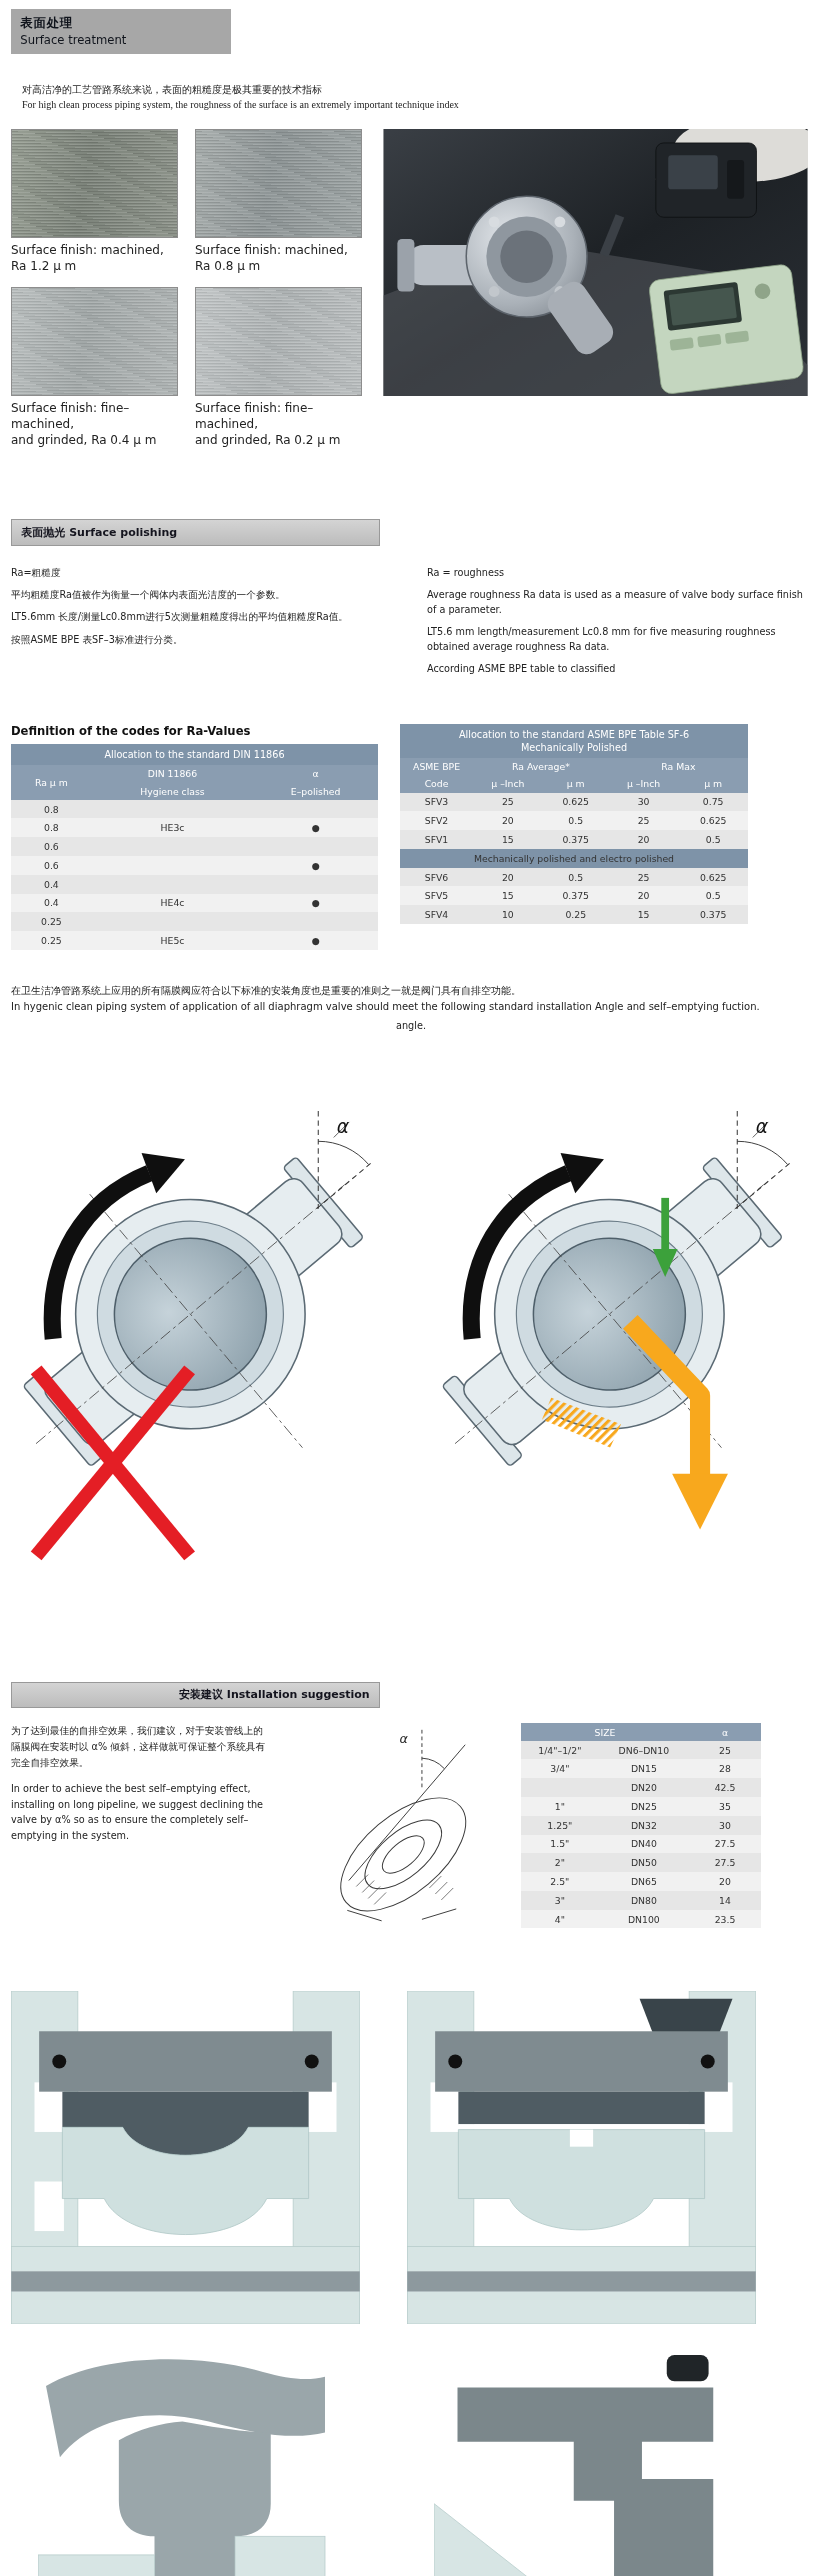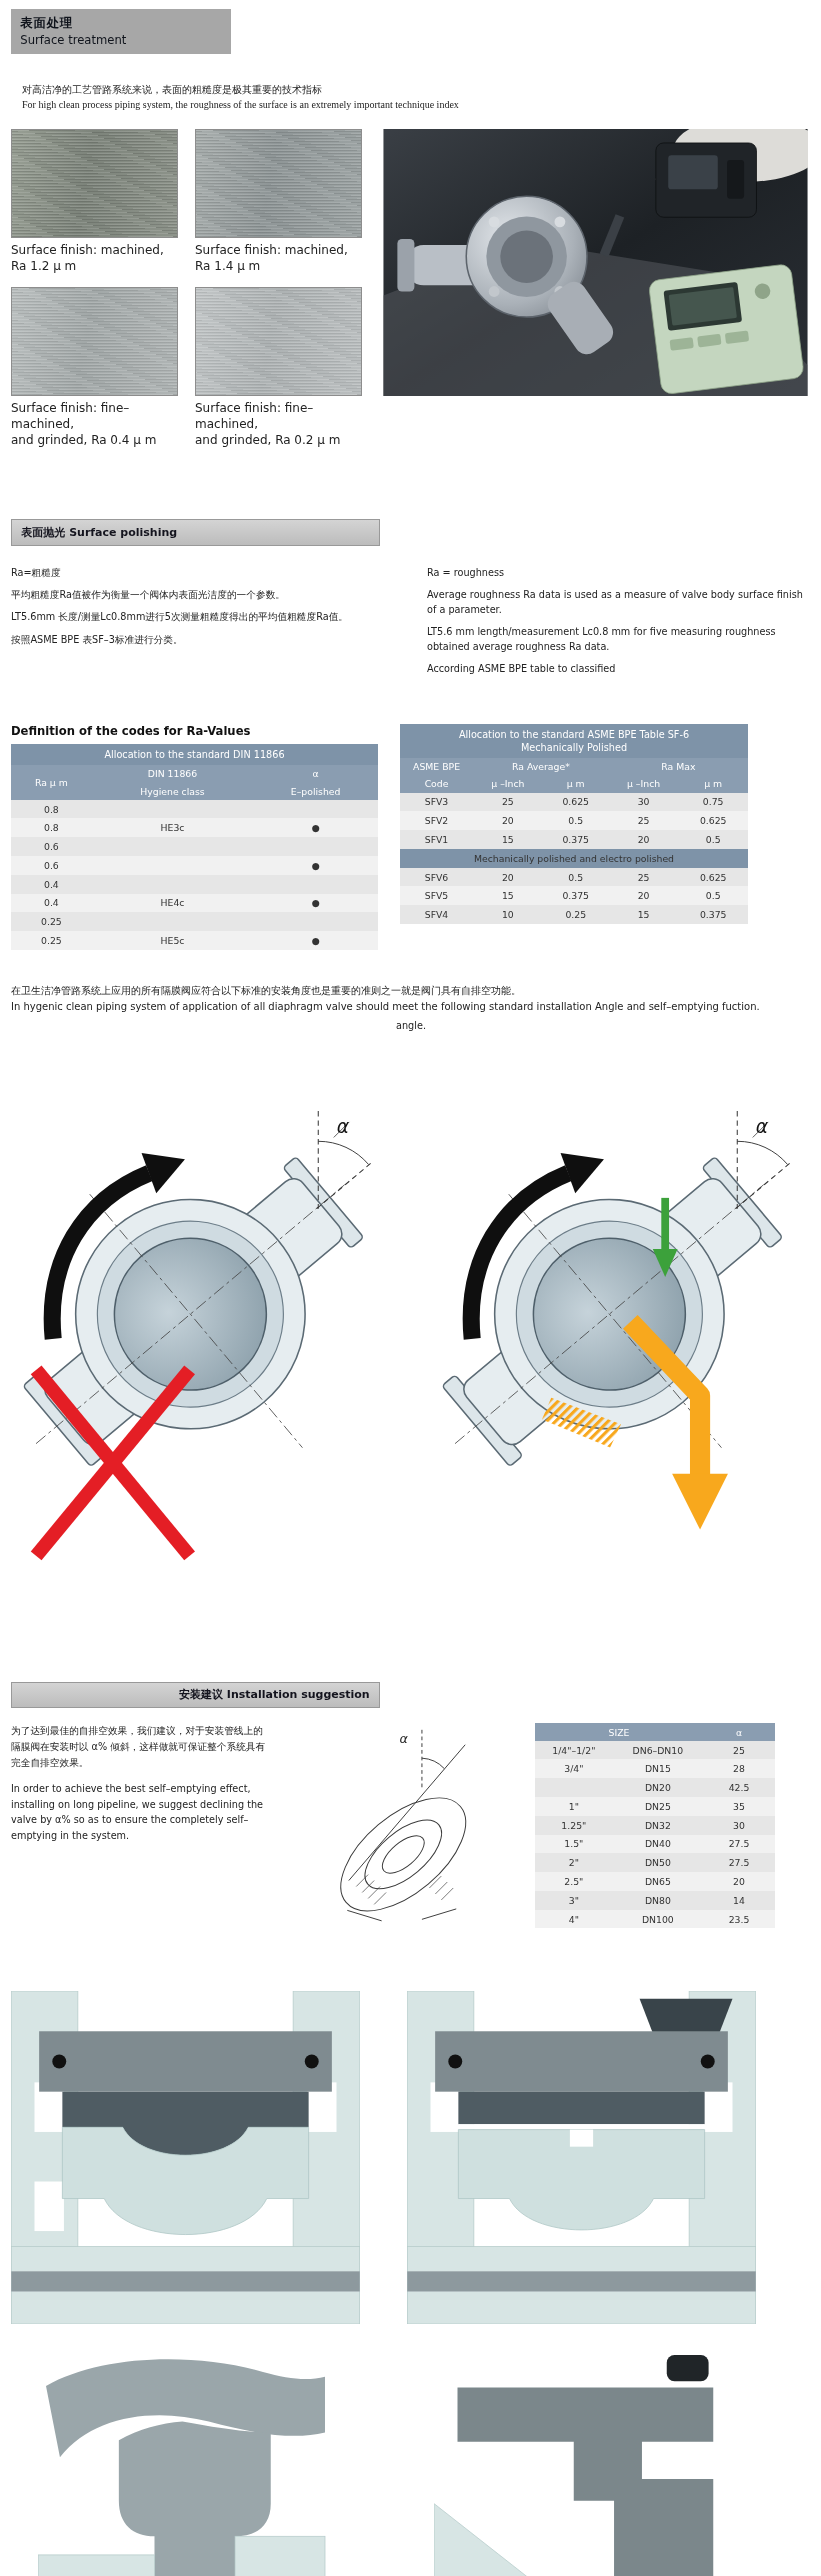--- a/index.html
+++ b/index.html
@@ -56,21 +56,21 @@
   .install-note { margin:33px 11px 0; }
   .install-note p { font-size:10px; line-height:1.6; }
   .angle-word { text-align:center; font-size:9.7px; margin-top:4.7px; }
 
   .valve-row { display:flex; justify-content:space-between; padding:0 15.5px; margin-top:35px; }
 
   .suggest-row { display:flex; margin:15.5px 11px 0; align-items:flex-start; }
   .suggest-text { width:256px; font-size:9.7px; line-height:1.6; }
   .suggest-text .en { margin-top:11px; }
   .sketch { margin-left:43px; }
-  .size-block { width:240px; margin-left:31px; }
+  .size-block { width:240px; margin-left:17px; }
 
   .seal-row { display:flex; margin:35px 0 0 11px; gap:47px; }
   .seal-col { width:349px; }
   .seal-detail { margin:14px 0 0 27px; display:block; }
 
   .captions-row { display:flex; margin:14px 0 0 11px; gap:47px; }
   .caption { width:349px; text-align:center; }
   .caption .zh { font-size:10px; color:#222; }
 </style>
 </head>
@@ -94,21 +94,21 @@
         <div class="swatch s1"></div>
         <figcaption>
           <div>Surface finish: machined,</div>
             <div>Ra 1.2 μ m</div>
         </figcaption>
       </figure>
       <figure class="sample">
         <div class="swatch s2"></div>
         <figcaption>
           <div>Surface finish: machined,</div>
-            <div>Ra 1.4 μ m</div>
+            <div>Ra 0.8 μ m</div>
         </figcaption>
       </figure>
       <figure class="sample">
         <div class="swatch s3"></div>
         <figcaption>
           <div>Surface finish: fine–machined,</div>
             <div>and grinded, Ra 0.4 μ m</div>
         </figcaption>
       </figure>
       <figure class="sample">

